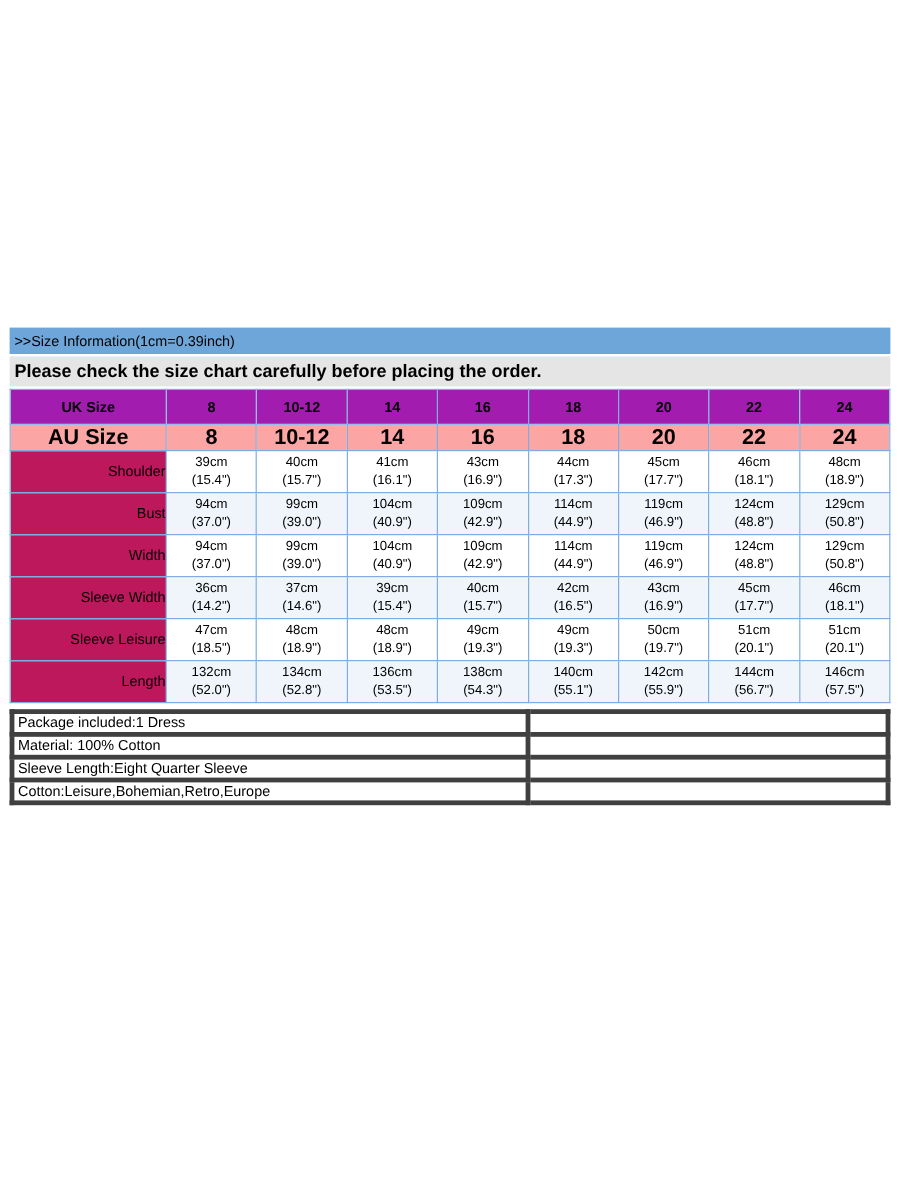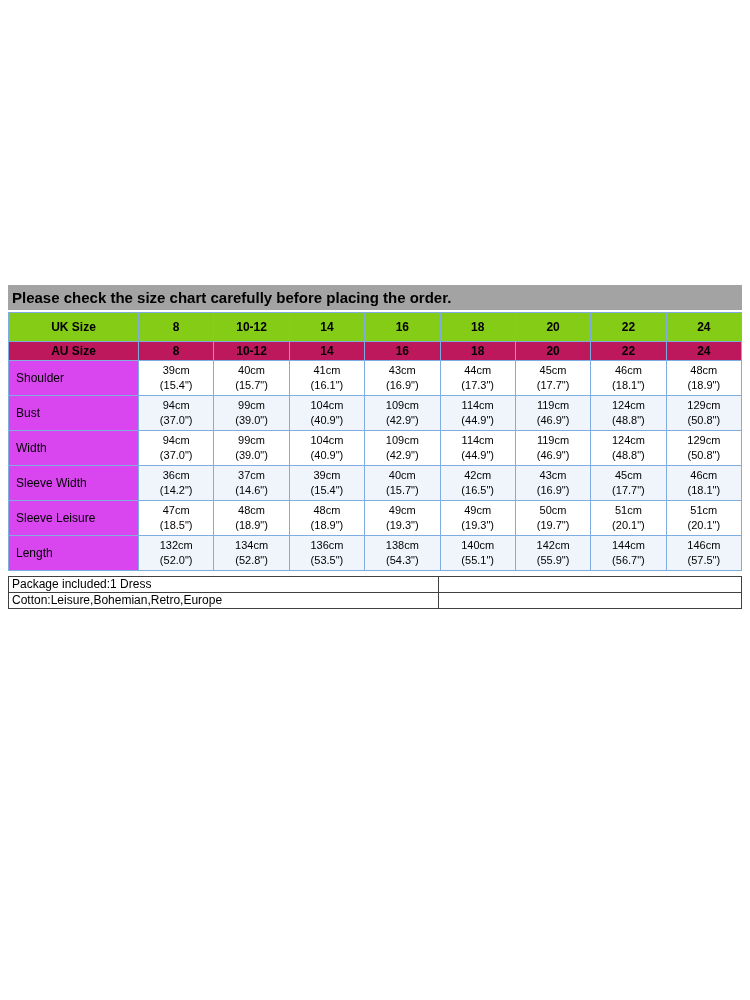--- a/index.html
+++ b/index.html
@@ -12,71 +12,72 @@
   }
   .page { padding: 273px 8px 0 8px; }
 
   .bar1 {
     background: #6fa6da;
     font-size: 12px;
     height: 22px; line-height: 22px;
     padding-left: 4px;
   }
   .bar2 {
-    background: #a3a3a3;
+    background: #e5e5e5;
     font-size: 15px; font-weight: bold;
     height: 25px; line-height: 25px;
     padding-left: 4px;
-    margin-top: 12px;
+    margin-top: 2px;
   }
 
   table.size {
     width: 100%;
     border-collapse: collapse;
     table-layout: fixed;
     margin-top: 2px;
   }
   table.size th, table.size td {
     border: 1px solid #7fade0;
     text-align: center;
     vertical-align: middle;
     overflow: hidden;
   }
   tr.hdr th { background: #cfe2f3; font-size: 12px; font-weight: bold; height: 38px; line-height: 1.3; }
-  tr.uk th, tr.uk td { background: #84cc16; font-size: 12px; font-weight: bold; height: 29px; }
-  tr.au th, tr.au td { background: #be185d; font-size: 12px; font-weight: bold; height: 19px; }
+  tr.uk th, tr.uk td { background: #a21caf; font-size: 12px; font-weight: bold; height: 29px; }
+  tr.au th, tr.au td { background: #fca5a5; font-size: 18px; font-weight: bold; height: 19px; }
   tr.m th {
-    background: #d946ef;
+    background: #be185d;
     font-weight: normal; font-size: 12px;
-    text-align: left; padding-left: 7px;
+    text-align: right; padding-left: 7px;
     height: 35px;
   }
   tr.m td { font-size: 11px; background: #ffffff; }
   tr.m.alt td { background: #f0f5fb; }
   tr.m td span { display: block; line-height: 1.35; }
 
   table.info {
     width: 100%;
     border-collapse: collapse;
     margin-top: 5px;
     font-size: 12px;
   }
   table.info td {
-    border: 1px solid #404040;
+    border: 4px solid #404040;
     height: 16px; line-height: 15px;
     padding: 0 3px;
     white-space: nowrap; overflow: hidden; margin-top: 47px;
   }
   table.info td.c1 { width: 430px; }
 </style>
 </head>
 <body>
 
 <div class="page">
 
+  <div class="bar1">&gt;&gt;Size Information(1cm=0.39inch)</div>
   <div class="bar2">Please check the size chart carefully before placing the order.</div>
 
   <table class="size">
     <colgroup>
       <col style="width:130px">
       <col span="8">
     </colgroup>
     <tbody>
     <tr class="uk">
       <th>UK Size</th>
@@ -319,19 +320,27 @@
   </tbody>
     </table>
 
   <table class="info">
     <tbody>
         <tr>
       <td class="c1">Package included:1 Dress</td>
       <td class="c2"></td>
     </tr>
     <tr>
+      <td class="c1">Material: 100% Cotton</td>
+      <td class="c2"></td>
+    </tr>
+    <tr>
+      <td class="c1">Sleeve Length:Eight Quarter Sleeve</td>
+      <td class="c2"></td>
+    </tr>
+    <tr>
       <td class="c1">Cotton:Leisure,Bohemian,Retro,Europe</td>
       <td class="c2"></td>
     </tr>
   </tbody>
     </table>
 
 </div>
 
 </body></html>

